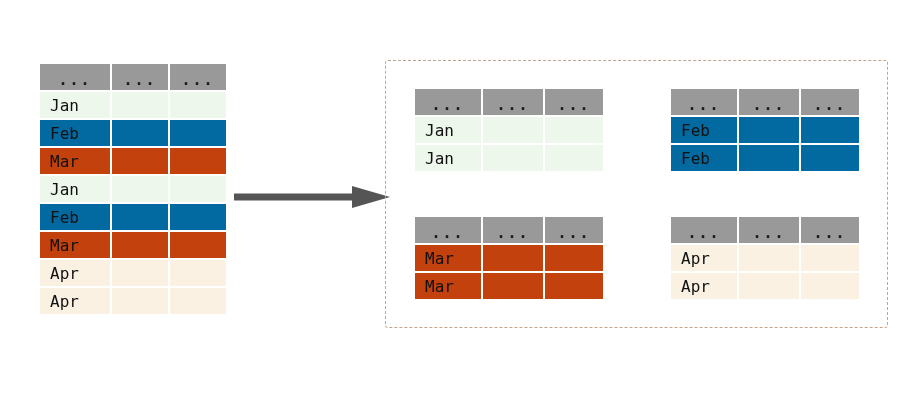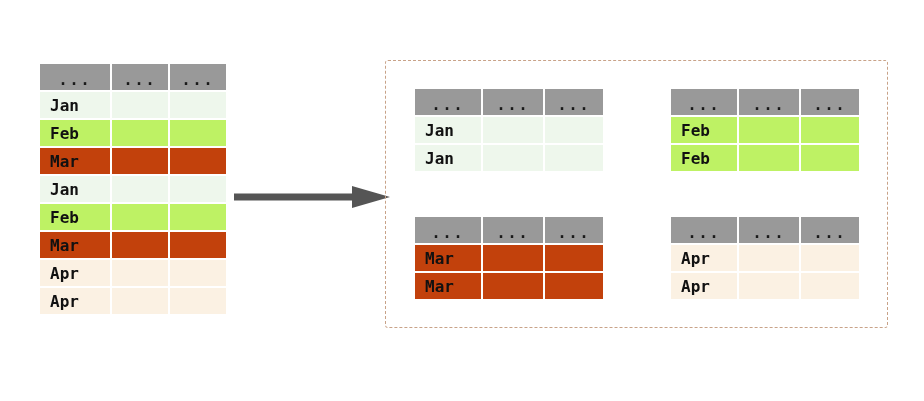--- a/index.html
+++ b/index.html
@@ -40,33 +40,33 @@
     font-size: 15px;
     line-height: 12px;
     letter-spacing: 2px;
     font-weight: 700;
     padding-bottom: 4px;
   }
   .tbl td {
     height: 26px;
     padding: 0 0 0 10px;
     font-size: 16px;
-    font-weight: 700;
+    font-weight: 400;
     color: #111111;
     white-space: nowrap;
     vertical-align: middle;
     margin-left: 20px;
   }
   .tbl td.blank {
     padding: 0;
   }
 
   
   .t-jan td { background: #eef7ec; }
-  .t-feb td { background: #bef264; }
+  .t-feb td { background: #0369a1; }
   .t-mar td { background: #c2410c; }
   .t-apr td { background: #fbf1e3; }
 
   
   #source-table {
     left: 38px;
     top: 62px;
   }
   #source-table col.c1 { width: 70px; }
   #source-table col.c2 { width: 56px; }

